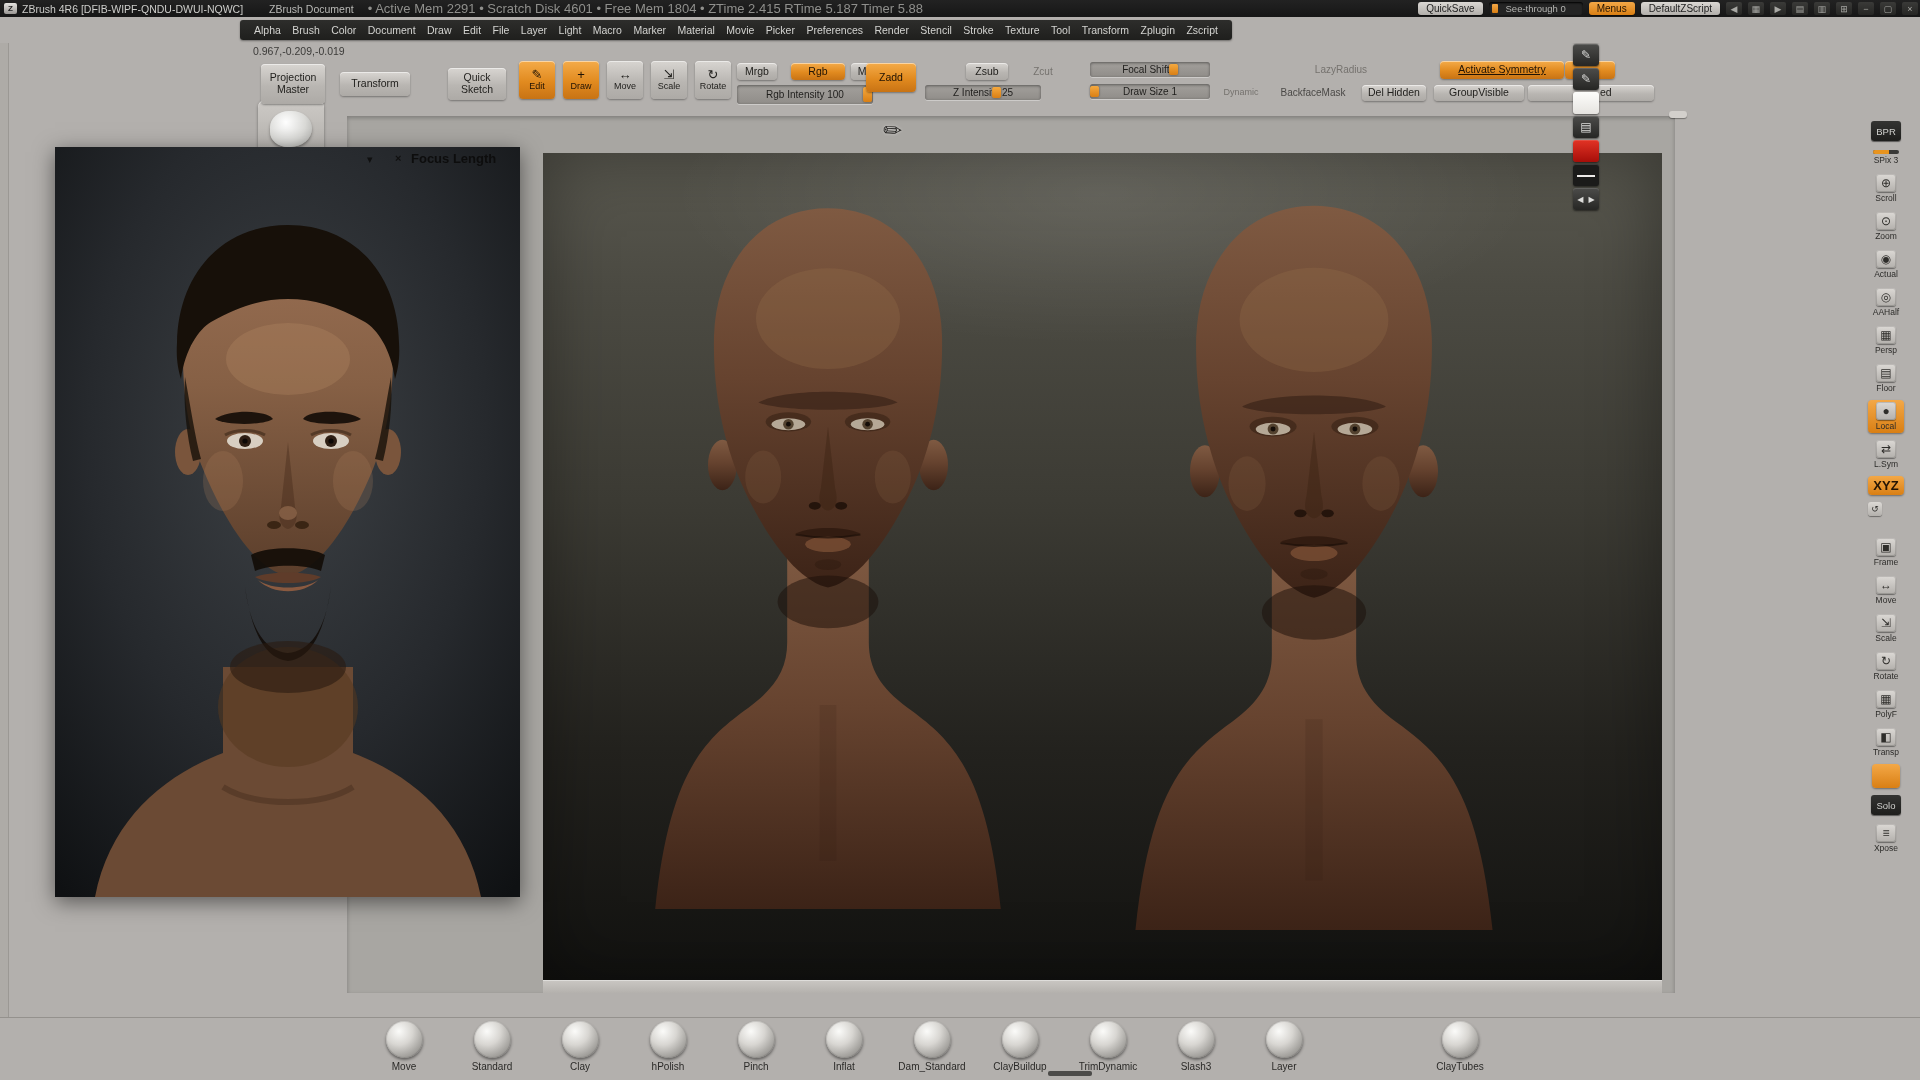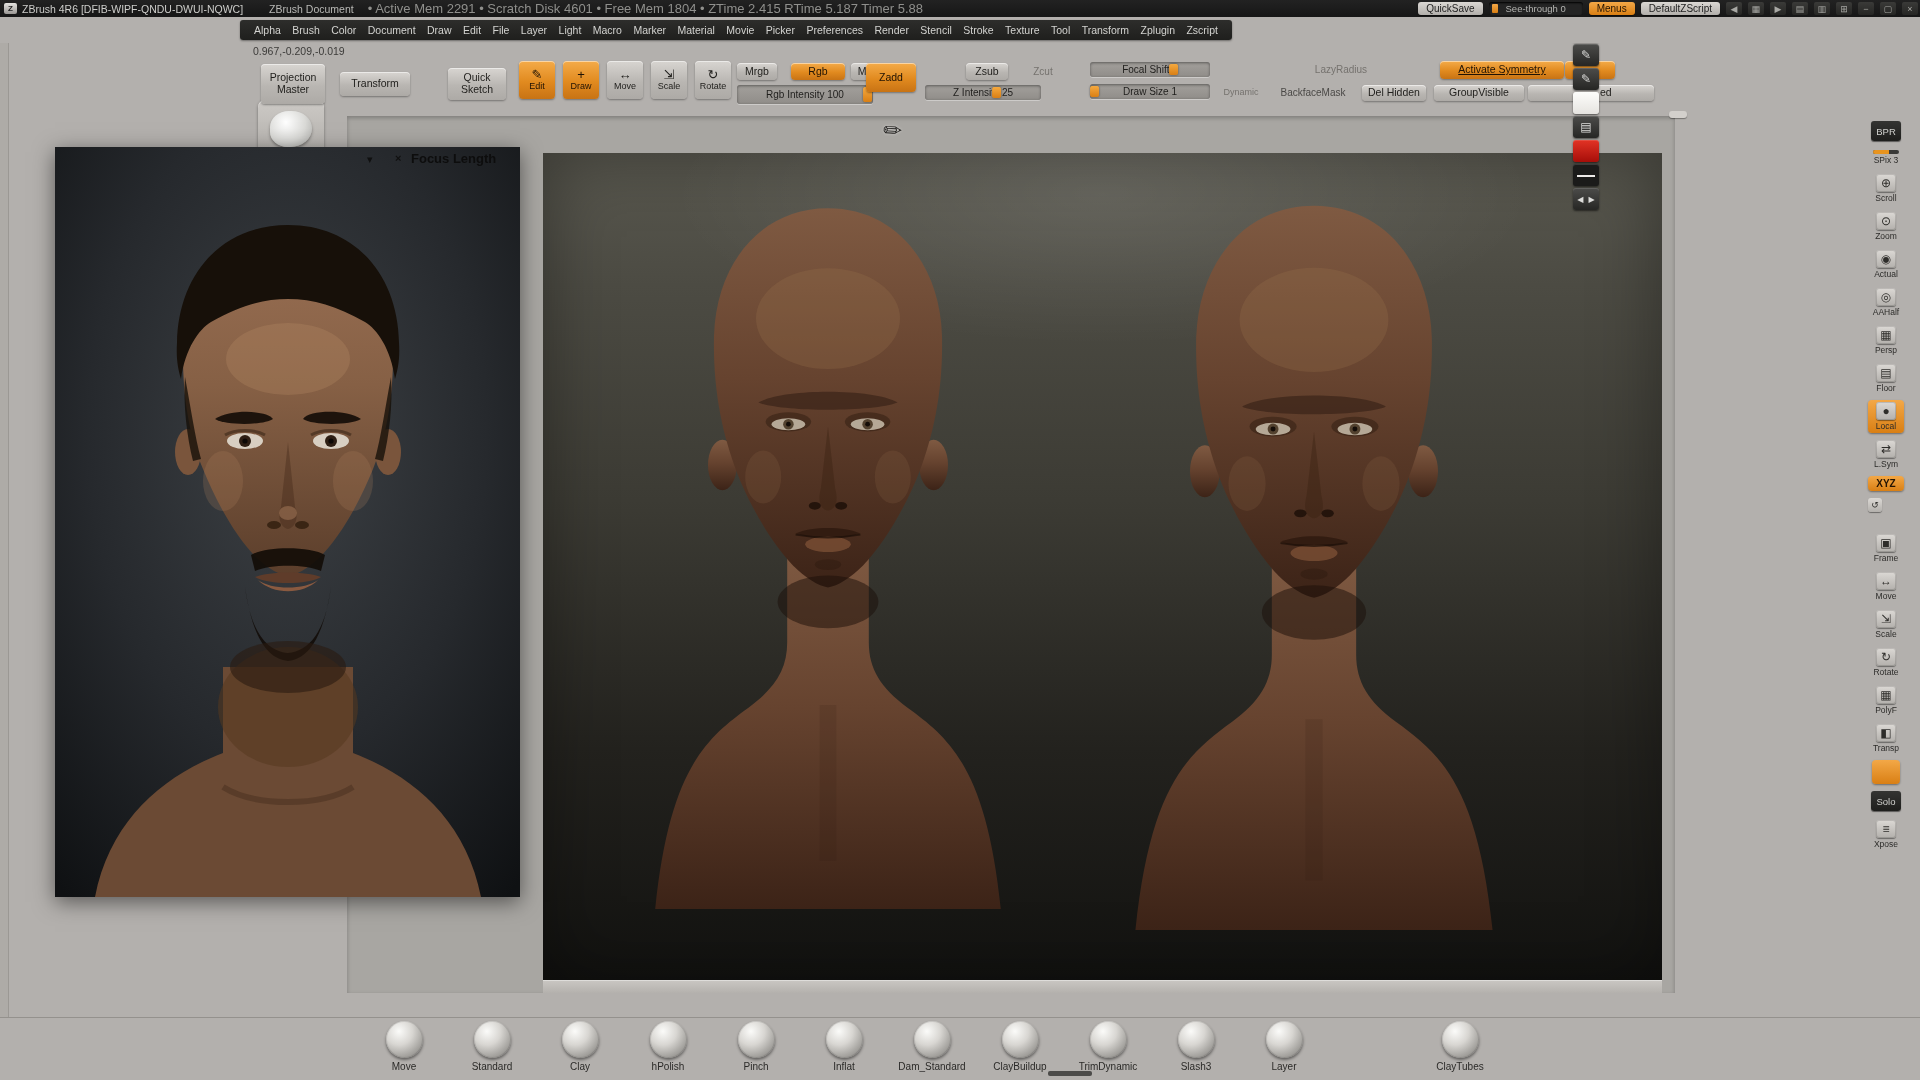--- a/index.html
+++ b/index.html
@@ -110,21 +110,21 @@
   .rt-item .bar{display:none;width:26px;height:4px;background:#3a3a38;border-radius:2px;position:relative;overflow:hidden;}
   .rt-item .bar::after{content:"";position:absolute;left:0;top:0;bottom:0;width:var(--pct,50%);background:#e8941f;}
   .rt-item .lb{font-size:8.5px;color:#2c2b29;white-space:nowrap;}
   .rt-item .lb:empty,.rt-item .ic:empty{display:none;}
   .rt-item.active{background:linear-gradient(#f3a847,#d97f14);box-shadow:0 1px 2px rgba(0,0,0,.4);}
   .rt-item.t-dark .darkbox{display:flex;}
   .rt-item.t-slider .bar{display:block;}
   .rt-item.t-pair{flex-direction:row;gap:3px;}
   .rt-item.t-pair .ic2{display:block;}
   .rt-item.t-textactive{padding:1px 0;}
-  .rt-item.t-textactive .lb{font-size:10px;padding:1px 3px;color:#241403;font-weight:bold;}
+  .rt-item.t-textactive .lb{font-size:13px;padding:1px 3px;color:#241403;font-weight:bold;}
   .rt-item.t-blankactive{width:28px;height:24px;}
   .rt-item.t-gap{height:8px;padding:0;visibility:hidden;}
 
   
   .tray{position:absolute;left:0;top:1017px;width:1920px;height:63px;background:#b3b0ad;border-top:1px solid #94918d;
        display:flex;align-items:flex-start;padding-left:360px;z-index:8;}
   .tray-item{width:88px;display:flex;flex-direction:column;align-items:center;padding-top:3px;}
   .tray-item.spacer{visibility:hidden;}
   .sphere{width:37px;height:37px;border-radius:50%;
        background:radial-gradient(circle at 35% 28%, #fbfbf9, #d8d6d2 38%, #a2a09c 72%, #747270);

